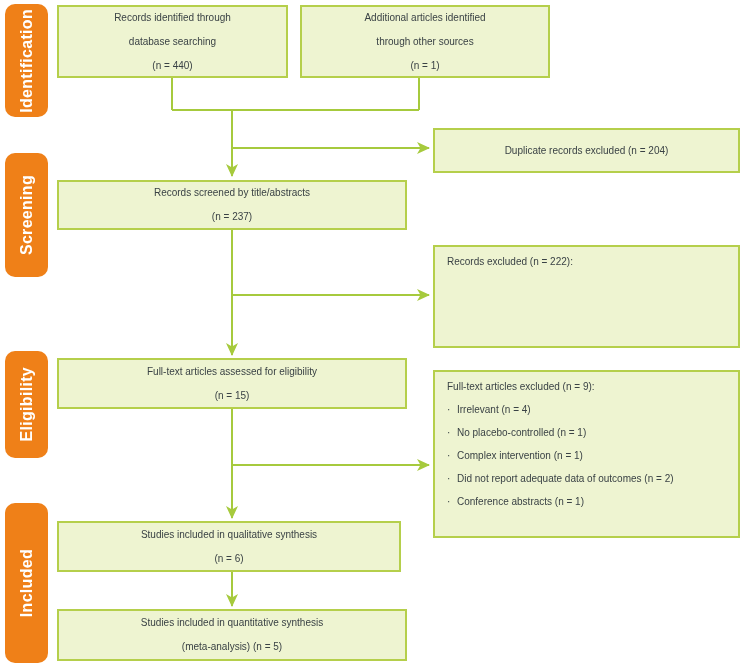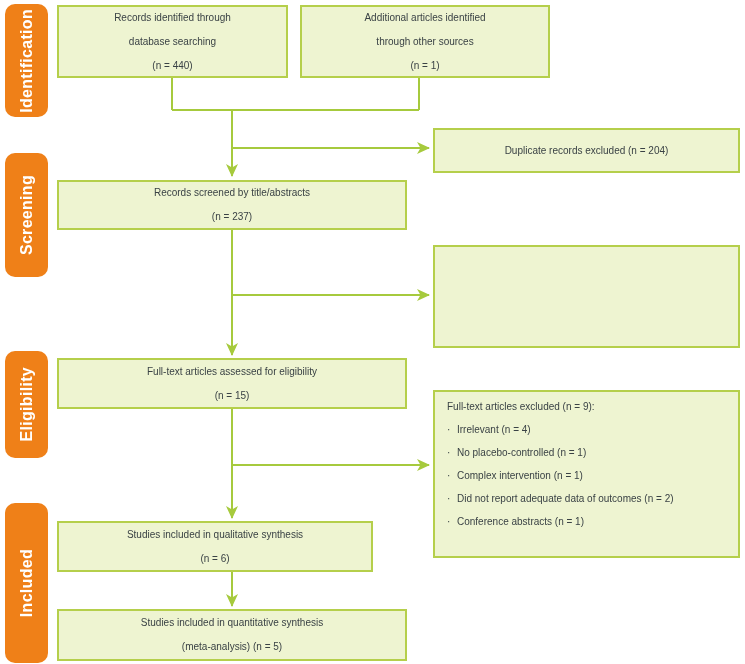--- a/index.html
+++ b/index.html
@@ -119,38 +119,39 @@
 
   <div class="box center" style="left:433px; top:128px; width:307px; height:45px;">
     <span class="txt">Duplicate records excluded (n = 204)</span>
   </div>
 
   <div class="box center" style="left:57px; top:180px; width:350px; height:50px;">
     <span class="txt">Records screened by title/abstracts
 (n = 237)</span>
   </div>
   <div class="box list" style="left:433px; top:245px; width:307px; height:103px;">
+    <div class="title">Records excluded (n = 222):</div>
   </div>
 
   <div class="box center" style="left:57px; top:358px; width:350px; height:51px;">
     <span class="txt">Full-text articles assessed for eligibility
 (n = 15)</span>
   </div>
-  <div class="box list" style="left:433px; top:390px; width:307px; height:168px;">
+  <div class="box list" style="left:433px; top:370px; width:307px; height:168px;">
     <div class="title">Full-text articles excluded (n = 9):</div>
     <div>
         <div class="bullet-item">Irrelevant (n = 4)</div>
         <div class="bullet-item">No placebo-controlled (n = 1)</div>
         <div class="bullet-item">Complex intervention (n = 1)</div>
         <div class="bullet-item">Did not report adequate data of outcomes (n = 2)</div>
         <div class="bullet-item">Conference abstracts (n = 1)</div>
       </div>
   </div>
 
-  <div class="box center" style="left:57px; top:521px; width:316px; height:51px;justify-content:center;">
+  <div class="box center" style="left:57px; top:521px; width:344px; height:51px;justify-content:center;">
     <span class="txt">Studies included in qualitative synthesis
 (n = 6)</span>
   </div>
   <div class="box center" style="left:57px; top:609px; width:350px; height:52px;">
     <span class="txt">Studies included in quantitative synthesis
 (meta-analysis) (n = 5)</span>
   </div>
 
 </div>
 

